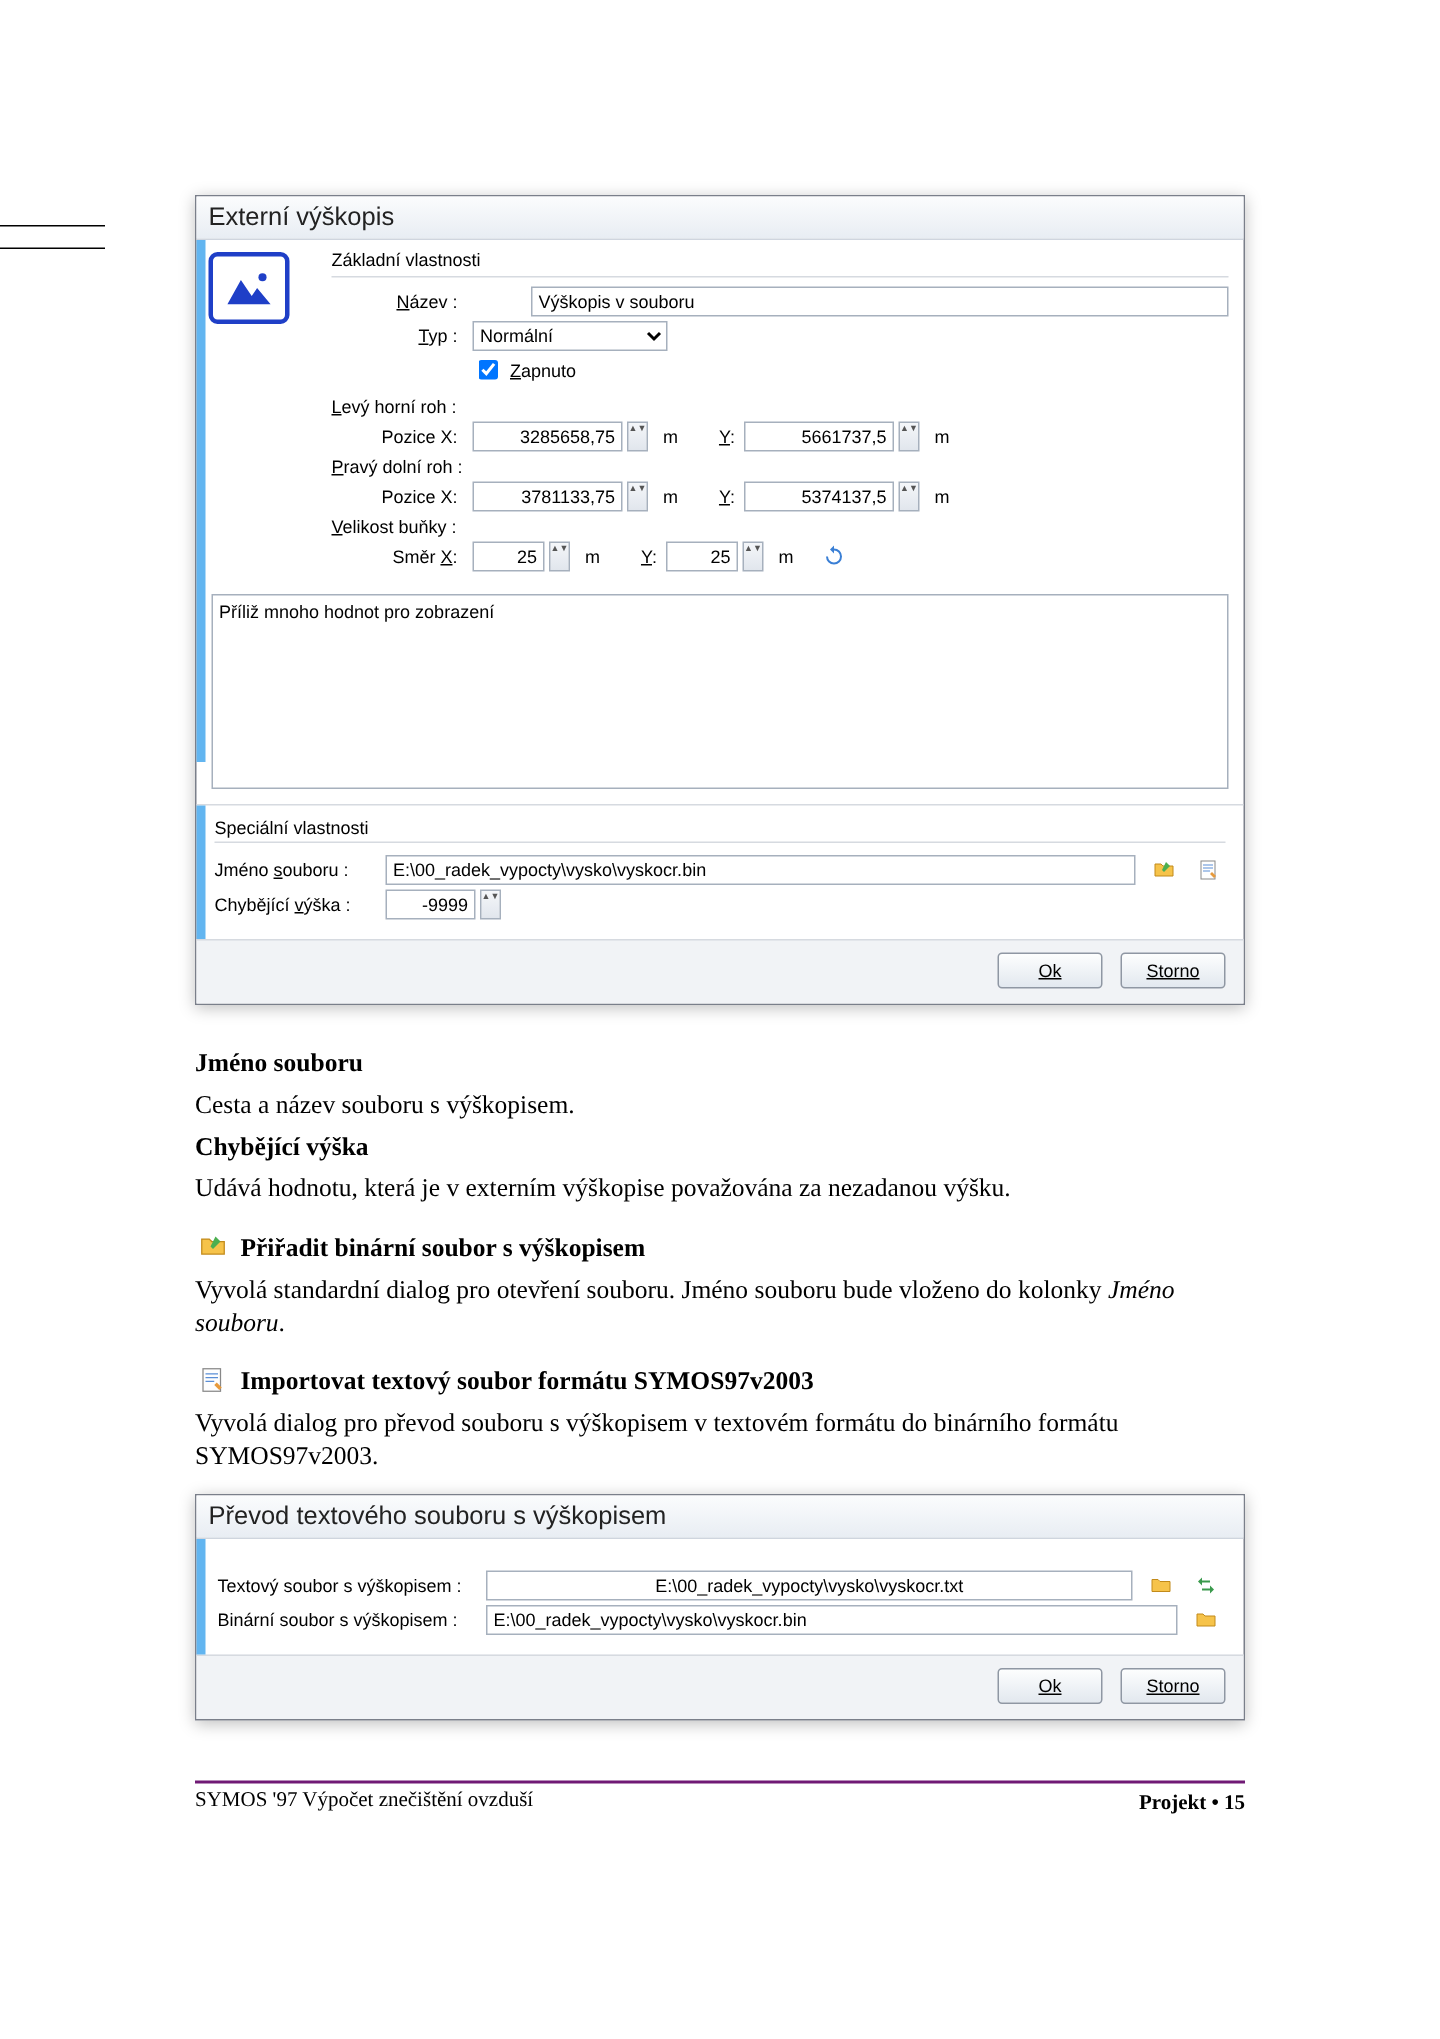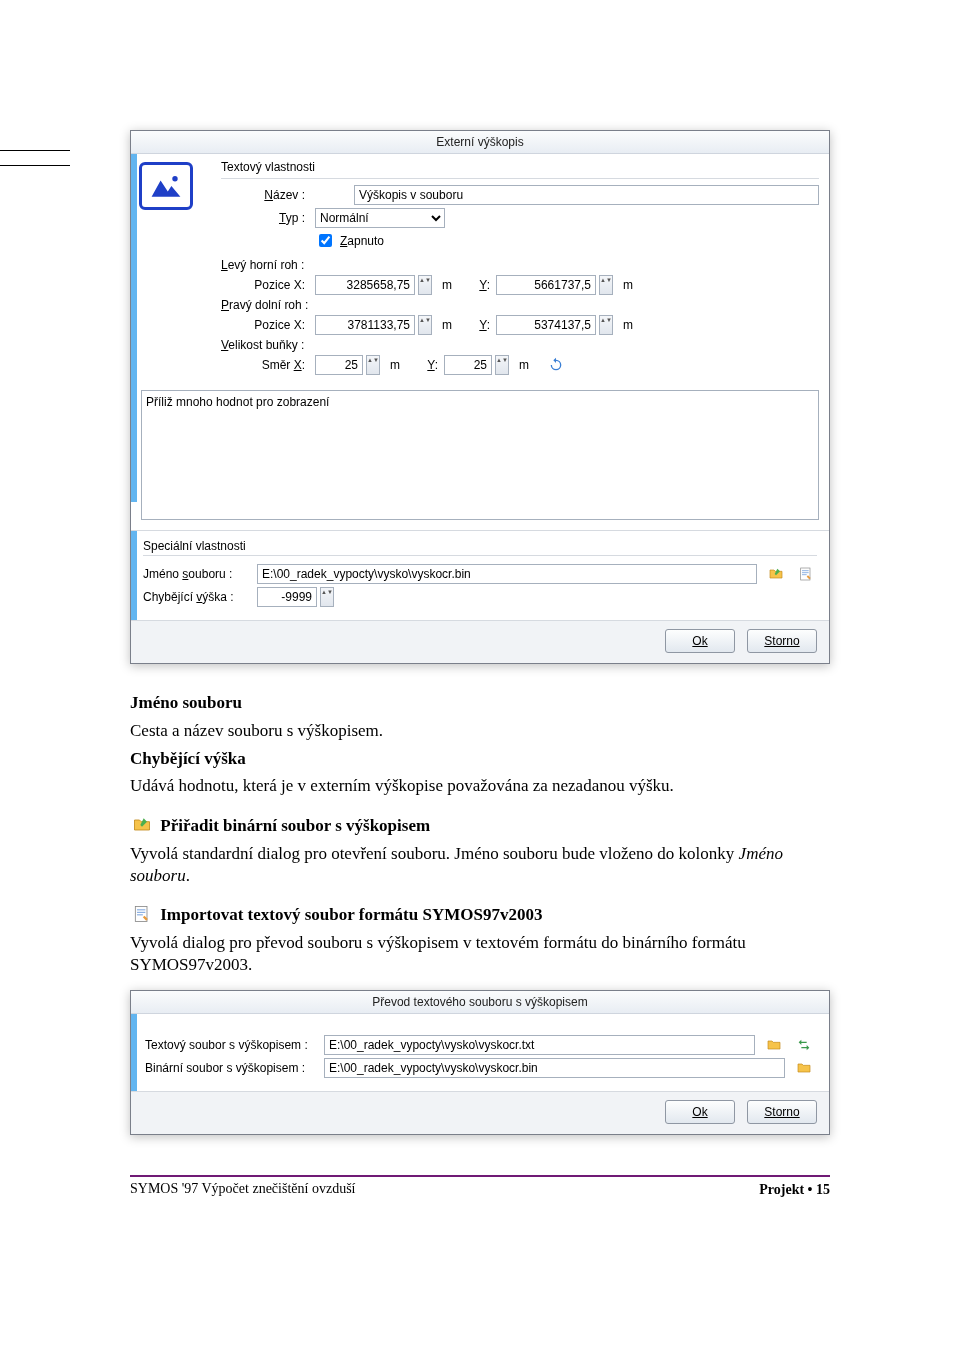--- a/index.html
+++ b/index.html
@@ -3,21 +3,21 @@
 <meta charset="utf-8">
 <style>
   * { box-sizing: border-box; }
   body { margin: 0; font-family: "Times New Roman", serif; background: #fff; color: #000; width: 960px; }
   .page { padding: 130px 130px 60px 130px; position: relative; }
   .rule-left { position: absolute; left: 0; top: 150px; width: 70px; border-top: 1px solid #000; }
   .rule-left2 { position: absolute; left: 0; top: 165px; width: 70px; border-top: 1px solid #000; }
 
   
   .dialog { font-family: "Segoe UI", Tahoma, sans-serif; font-size: 12px; border: 1px solid #7a7f8a; background: #fff; box-shadow: 0 2px 10px rgba(0,0,0,0.25); margin: 0 0 28px 0; }
-  .dlg-title { background: linear-gradient(#fbfcfd, #e8edf3); padding: 4px 8px; font-size: 12px; color: #222; border-bottom: 1px solid #cfd5de; text-align: center; }
+  .dlg-title { background: linear-gradient(#fbfcfd, #e8edf3); padding: 4px 8px; font-size: 17px; color: #222; border-bottom: 1px solid #cfd5de; }
   .dlg-body { position: relative; }
   .hr-sep { border: none; border-top: 1px solid #d6dae0; margin: 0; }
   .bluebar2 { width: 6px; background: #62b5f0; position: absolute; left: 0; }
 
   .dlg-main-row { display: flex; }
   .icon-col { width: 90px; padding: 8px; position: relative; }
   .img-icon { width: 54px; height: 48px; border: 3px solid #1f3fc7; border-radius: 6px; background: #fff; display: flex; align-items: center; justify-content: center; }
   .img-icon svg { width: 36px; height: 30px; }
   .props-col { flex: 1; padding: 6px 10px 6px 0; }
   .form-row { display: flex; align-items: center; margin: 3px 0; gap: 4px; }
@@ -67,21 +67,21 @@
       <div class="dlg-main-row">
         <div class="icon-col">
           <div class="img-icon">
             <svg viewBox="0 0 40 32">
                 <polygon points="4,28 14,10 22,22 26,16 36,28" fill="#1f3fc7"></polygon>
                 <circle cx="30" cy="8" r="3" fill="#1f3fc7"></circle>
               </svg>
           </div>
         </div>
         <div class="props-col">
-          <div style="font-size:12px;margin-bottom:4px;">Textový vlastnosti</div>
+          <div style="font-size:12px;margin-bottom:4px;">Základní vlastnosti</div>
           <hr class="hr-sep" style="margin-bottom:6px;">
           <div class="form-row">
             <span class="lbl"><span class="u-line">N</span>ázev :</span>
             <input class="txt txt-wide" value="Výškopis v souboru" style="">
           </div>
           <div class="form-row">
             <span class="lbl"><span class="u-line">T</span>yp :</span>
             <select class="sel" style="width:130px;">
               <option>Normální</option>
             </select>
@@ -212,21 +212,21 @@
       <p>Vyvolá dialog pro převod souboru s výškopisem v textovém formátu do binárního formátu SYMOS97v2003.</p>
     </div>
   </div>
 
   <div class="dialog" style="margin-top:14px;">
     <div class="dlg-title">Převod textového souboru s výškopisem</div>
     <div class="dlg-body" style="padding:18px 14px 10px 14px;position:relative;">
       <div class="bluebar2" style="top:0;height:100%;"></div>
       <div class="form-row">
         <span style="width:175px;font-size:12px;">Textový soubor s výškopisem :</span>
-        <input class="txt" style="flex: 1 1 0%;" value="E:\00_radek_vypocty\vysko\vyskocr.txt">
+        <input class="txt" style="flex: 1 1 0%; text-align: center;" value="E:\00_radek_vypocty\vysko\vyskocr.txt">
         <span class="icon-btn">
           <svg viewBox="0 0 24 24">
               <path d="M3 6h6l2 2h10v10H3z" fill="#f6c34a" stroke="#c28a1a"></path>
             </svg>
         </span>
         <span class="icon-btn">
           <svg viewBox="0 0 24 24">
               <path d="M8 4l-4 4 4 4V9h8V7H8zM16 12v3H8v2h8v3l4-4z" fill="#3a9a4c"></path>
             </svg>
         </span>

